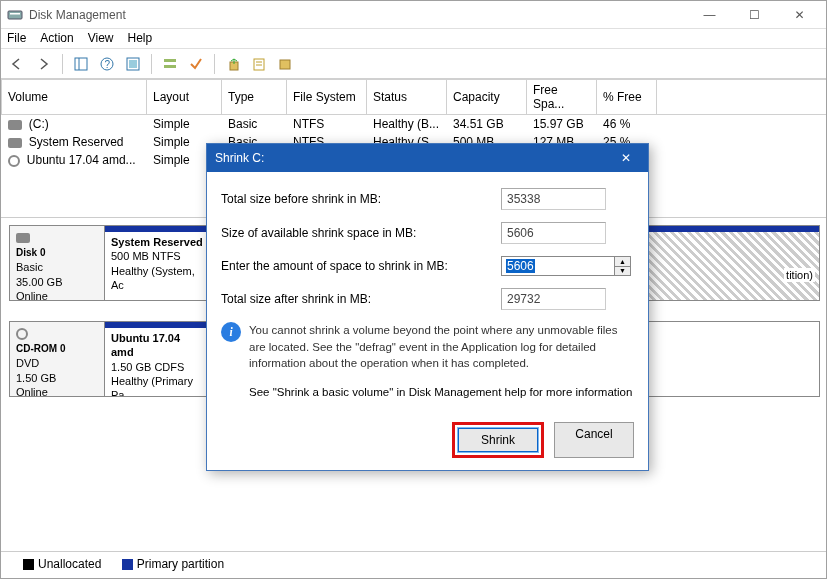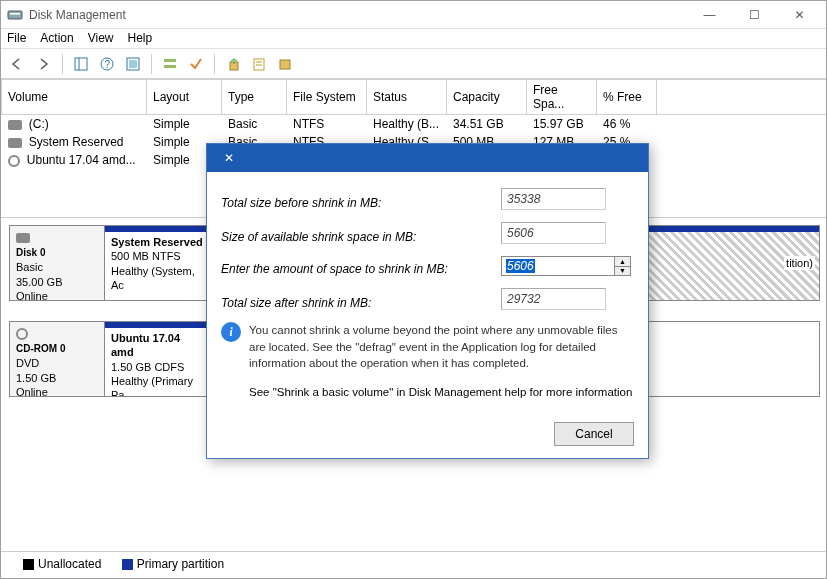--- a/index.html
+++ b/index.html
@@ -49,21 +49,21 @@
   .hatched { background: repeating-linear-gradient(45deg,#ccc,#ccc 3px,#fff 3px,#fff 6px); }
   .legend { position:absolute; bottom:0; left:0; right:0; border-top:1px solid #ccc; padding: 5px 10px; background:#fff; font-size:12px;}
   .legend .sw { display:inline-block; width:11px; height:11px; margin-right:4px; vertical-align:middle;}
   .legend span.item { margin-right: 5px; padding-left: 12px;}
   
   .overlay { position:absolute; left:205px; top:142px; width:443px; background:#fff; border:1px solid #4477bb; box-shadow: 3px 3px 12px rgba(0,0,0,.3); z-index:100;}
   .dlg-title { background:#1b5bb1; color:#fff; height:28px; display:flex; align-items:center; padding:0 8px; font-size:12px;}
   .dlg-title .t { flex:1;}
   .dlg-close { width:28px; height:28px; display:flex; align-items:center; justify-content:center; cursor:pointer;}
   .dlg-body { padding: 16px 14px 12px 14px; font-size:12px;}
-  .frow { display:flex; align-items:flex-end; margin-bottom:12px;font-style:italic;}
+  .frow { display:flex; align-items:center; margin-bottom:12px;}
   .frow .lab { flex:0 0 280px; }
   .frow .val { flex:1;}
   .readonly { border:1px solid #ccc; border-top-color:#aaa; border-left-color:#aaa; background:#fff; padding:3px 5px; width:105px; color:#444;}
   .spin-wrap { display:flex; width:130px;}
   .spin-input { flex:1; border:1px solid #888; padding:2px 4px; background:#fff;}
   .spin-input .sel { background:#0a64c8; color:#fff; padding:0 1px;}
   .spin-btns { width:16px; display:flex; flex-direction:column; border:1px solid #888; border-left:none;}
   .spin-btns div { flex:1; display:flex; align-items:center; justify-content:center; font-size:7px; background:#eee; cursor:pointer;}
   .spin-btns div:first-child{ border-bottom:1px solid #888;}
   .info-row { display:flex; gap:8px; margin: 8px 0 14px 0; font-size:11.5px; color:#333; line-height:1.45;}
@@ -234,21 +234,21 @@
 </div>
 
 <div class="graphical-wrap">
   <div id="disks">
           <div class="disk-row">
             <div class="disk-head"><span class="disk-icon"></span><br><b>Disk 0</b><br>Basic<br>35.00 GB<br>Online</div>
             <div class="disk-body">
               <div class="part" style="flex: 0 0 105px;"><div class="part-top"></div><b>System Reserved</b><br>500 MB NTFS<br>Healthy (System, Ac</div>
               <div class="part hatched" style="flex: 1 1 0%;">
                 <div class="part-top"></div>
-                <div style="position:absolute; right:4px; top:30px; background:#fff; padding:0 2px;">tition)</div>
+                <div style="position:absolute; right:4px; top:42px; background:#fff; padding:0 2px;">tition)</div>
               </div>
             </div>
           </div>
           <div class="disk-row">
             <div class="disk-head"><span class="cd-icon"></span><br><b>CD-ROM 0</b><br>DVD<br>1.50 GB<br>Online</div>
             <div class="disk-body">
               <div class="part" style="flex: 0 0 105px;"><div class="part-top"></div><b>Ubuntu 17.04 amd</b><br>1.50 GB CDFS<br>Healthy (Primary Pa</div>
             </div>
           </div>
         </div>
@@ -256,20 +256,21 @@
 
 <div class="legend">
   <span class="item"><span class="sw" style="background:#000"></span><span>Unallocated</span></span>
   <span class="item"><span class="sw" style="background:#1533a0"></span><span>Primary partition</span></span>
 </div>
 
 </div>
 
 <div class="overlay">
   <div class="dlg-title">
+    <span class="t">Shrink C:</span>
     <span class="dlg-close">✕</span>
   </div>
   <div class="dlg-body">
     <div class="frow">
       <div class="lab">Total size before shrink in MB:</div>
       <div class="val">
             <div class="readonly">35338</div>
           </div>
     </div>
     <div class="frow">
@@ -295,18 +296,21 @@
       <div class="val">
             <div class="readonly">29732</div>
           </div>
     </div>
     <div class="info-row">
       <div class="info-icon">i</div>
       <div>You cannot shrink a volume beyond the point where any unmovable files are located. See the "defrag" event in the Application log for detailed information about the operation when it has completed.</div>
     </div>
     <div class="moreinfo">See "Shrink a basic volume" in Disk Management help for more information</div>
     <div class="dlg-btns">
+      <span class="btn-primary-ring">
+        <div class="btn">Shrink</div>
+      </span>
       <div class="btn">Cancel</div>
     </div>
   </div>
 </div>
 
 </div>
 
 </body></html>

